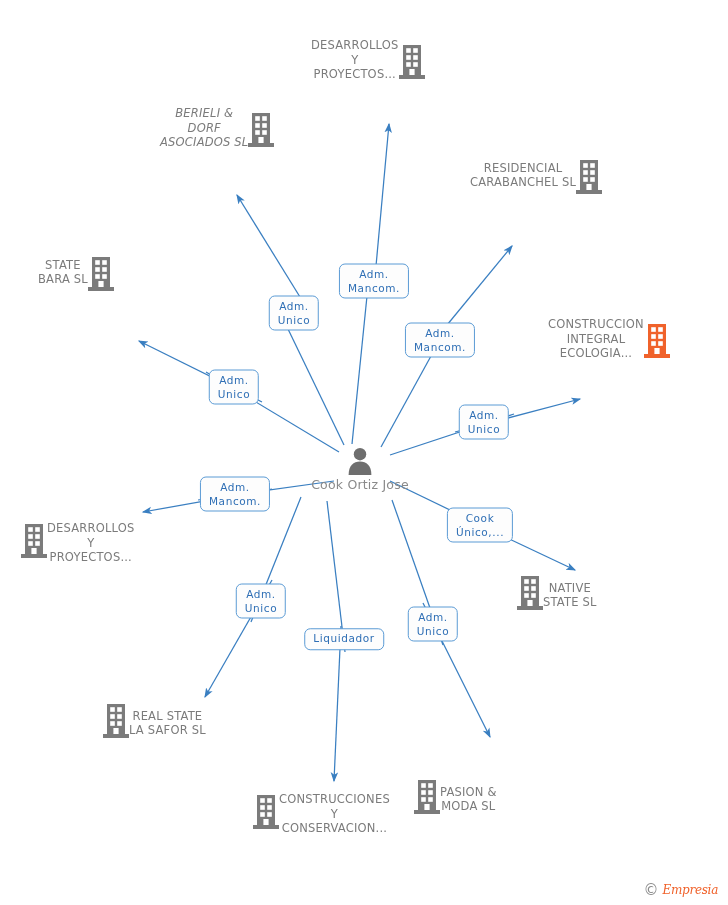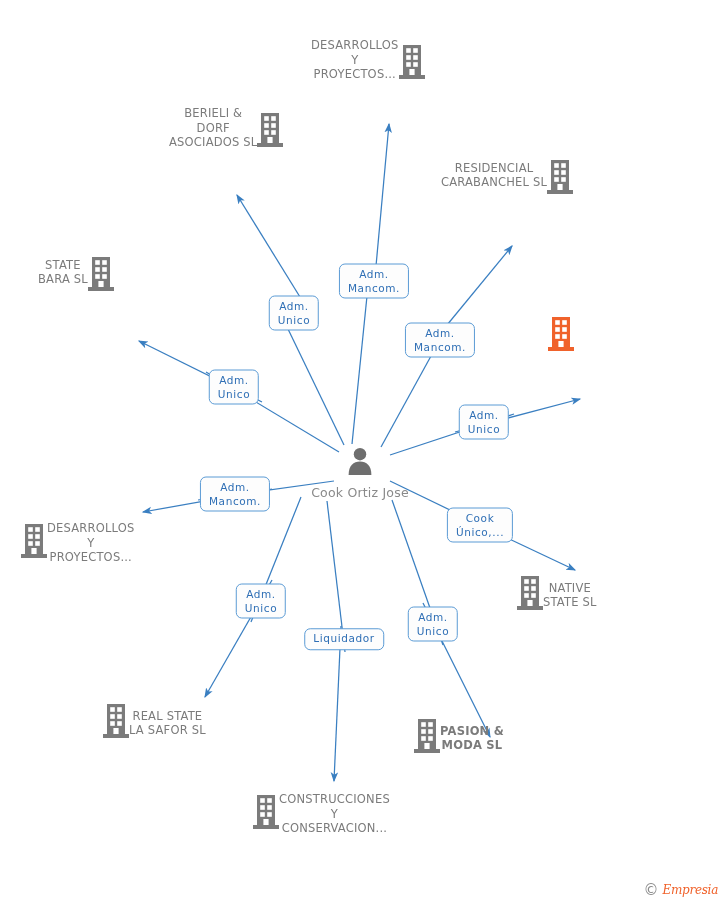--- a/index.html
+++ b/index.html
@@ -125,21 +125,21 @@
         <line x1="450" y1="511" x2="575" y2="570" marker-end="url(#arrow)"></line>
         <line x1="301" y1="497" x2="251" y2="622"></line>
         <line x1="272" y1="580" x2="205" y2="697" marker-end="url(#arrow)"></line>
         <line x1="327" y1="501" x2="345" y2="652"></line>
         <line x1="341" y1="626" x2="334" y2="781" marker-end="url(#arrow)"></line>
         <line x1="392" y1="500" x2="443" y2="645"></line>
         <line x1="423" y1="603" x2="490" y2="737" marker-end="url(#arrow)"></line>
       </g>
   </svg>
 
-  <div class="person-node" style="left:360px; top:446px;gap:8px;">
+  <div class="person-node" style="left:360px; top:446px;">
     <span class="node-icon">
       <svg width="30" height="30" viewBox="0 0 30 30" xmlns="http://www.w3.org/2000/svg">
         <circle cx="15" cy="8.2" r="6.2" fill="#6e6e6e"></circle>
         <path d="M3.6,29 C3.6,19.6 8.6,15.6 15,15.6 C21.4,15.6 26.4,19.6 26.4,29 Z" fill="#6e6e6e"></path>
       </svg>
     </span>
     <span class="node-label">Cook Ortiz Jose</span>
   </div>
 
   <div id="nodes-layer">
@@ -152,52 +152,55 @@
             <rect x="0" y="30" width="26" height="4" fill="#7b7b7b"></rect>
             <rect x="7.2" y="3.2" width="4.6" height="4.6" fill="#ffffff"></rect>
             <rect x="14.2" y="3.2" width="4.6" height="4.6" fill="#ffffff"></rect>
             <rect x="7.2" y="10.2" width="4.6" height="4.6" fill="#ffffff"></rect>
             <rect x="14.2" y="10.2" width="4.6" height="4.6" fill="#ffffff"></rect>
             <rect x="7.2" y="17.2" width="4.6" height="4.6" fill="#ffffff"></rect>
             <rect x="14.2" y="17.2" width="4.6" height="4.6" fill="#ffffff"></rect>
             <rect x="10.4" y="24" width="5.2" height="6" fill="#ffffff"></rect>
           </svg></span>
       </div>
-      <div class="node label-top" style="left: 249px; top: 106px;">
+      <div class="node label-top" style="left: 240px; top: 106px; font-style: italic;">
         <span class="node-label">BERIELI &amp;
 DORF
 ASOCIADOS SL</span>
         <span class="node-icon"><svg width="26" height="34" viewBox="0 0 26 34">
             <path d="M4,0 H22 V30 H4 Z" fill="#7b7b7b"></path>
             <rect x="0" y="30" width="26" height="4" fill="#7b7b7b"></rect>
             <rect x="7.2" y="3.2" width="4.6" height="4.6" fill="#ffffff"></rect>
             <rect x="14.2" y="3.2" width="4.6" height="4.6" fill="#ffffff"></rect>
             <rect x="7.2" y="10.2" width="4.6" height="4.6" fill="#ffffff"></rect>
             <rect x="14.2" y="10.2" width="4.6" height="4.6" fill="#ffffff"></rect>
             <rect x="7.2" y="17.2" width="4.6" height="4.6" fill="#ffffff"></rect>
             <rect x="14.2" y="17.2" width="4.6" height="4.6" fill="#ffffff"></rect>
             <rect x="10.4" y="24" width="5.2" height="6" fill="#ffffff"></rect>
           </svg></span>
       </div>
-      <div class="node label-top" style="left: 521px; top: 160px; text-align: center;">
+      <div class="node label-top" style="left: 550px; top: 160px; text-align: center;">
         <span class="node-label">RESIDENCIAL
 CARABANCHEL SL</span>
         <span class="node-icon"><svg width="26" height="34" viewBox="0 0 26 34">
             <path d="M4,0 H22 V30 H4 Z" fill="#7b7b7b"></path>
             <rect x="0" y="30" width="26" height="4" fill="#7b7b7b"></rect>
             <rect x="7.2" y="3.2" width="4.6" height="4.6" fill="#ffffff"></rect>
             <rect x="14.2" y="3.2" width="4.6" height="4.6" fill="#ffffff"></rect>
             <rect x="7.2" y="10.2" width="4.6" height="4.6" fill="#ffffff"></rect>
             <rect x="14.2" y="10.2" width="4.6" height="4.6" fill="#ffffff"></rect>
             <rect x="7.2" y="17.2" width="4.6" height="4.6" fill="#ffffff"></rect>
             <rect x="14.2" y="17.2" width="4.6" height="4.6" fill="#ffffff"></rect>
             <rect x="10.4" y="24" width="5.2" height="6" fill="#ffffff"></rect>
           </svg></span>
       </div>
       <div class="node label-top" style="left: 628px; top: 317px;">
+        <span class="node-label">CONSTRUCCION
+INTEGRAL
+ECOLOGIA...</span>
         <span class="node-icon"><svg width="26" height="34" viewBox="0 0 26 34">
             <path d="M4,0 H22 V30 H4 Z" fill="#f0622b"></path>
             <rect x="0" y="30" width="26" height="4" fill="#f0622b"></rect>
             <rect x="7.2" y="3.2" width="4.6" height="4.6" fill="#ffffff"></rect>
             <rect x="14.2" y="3.2" width="4.6" height="4.6" fill="#ffffff"></rect>
             <rect x="7.2" y="10.2" width="4.6" height="4.6" fill="#ffffff"></rect>
             <rect x="14.2" y="10.2" width="4.6" height="4.6" fill="#ffffff"></rect>
             <rect x="7.2" y="17.2" width="4.6" height="4.6" fill="#ffffff"></rect>
             <rect x="14.2" y="17.2" width="4.6" height="4.6" fill="#ffffff"></rect>
             <rect x="10.4" y="24" width="5.2" height="6" fill="#ffffff"></rect>
@@ -273,21 +276,21 @@
             <rect x="7.2" y="10.2" width="4.6" height="4.6" fill="#ffffff"></rect>
             <rect x="14.2" y="10.2" width="4.6" height="4.6" fill="#ffffff"></rect>
             <rect x="7.2" y="17.2" width="4.6" height="4.6" fill="#ffffff"></rect>
             <rect x="14.2" y="17.2" width="4.6" height="4.6" fill="#ffffff"></rect>
             <rect x="10.4" y="24" width="5.2" height="6" fill="#ffffff"></rect>
           </svg></span>
         <span class="node-label">CONSTRUCCIONES
 Y
 CONSERVACION...</span>
       </div>
-      <div class="node label-bottom" style="left: 494px; top: 719px; font-weight: bold;">
+      <div class="node label-bottom" style="left: 494px; top: 780px;">
         <span class="node-icon"><svg width="26" height="34" viewBox="0 0 26 34">
             <path d="M4,0 H22 V30 H4 Z" fill="#7b7b7b"></path>
             <rect x="0" y="30" width="26" height="4" fill="#7b7b7b"></rect>
             <rect x="7.2" y="3.2" width="4.6" height="4.6" fill="#ffffff"></rect>
             <rect x="14.2" y="3.2" width="4.6" height="4.6" fill="#ffffff"></rect>
             <rect x="7.2" y="10.2" width="4.6" height="4.6" fill="#ffffff"></rect>
             <rect x="14.2" y="10.2" width="4.6" height="4.6" fill="#ffffff"></rect>
             <rect x="7.2" y="17.2" width="4.6" height="4.6" fill="#ffffff"></rect>
             <rect x="14.2" y="17.2" width="4.6" height="4.6" fill="#ffffff"></rect>
             <rect x="10.4" y="24" width="5.2" height="6" fill="#ffffff"></rect>

